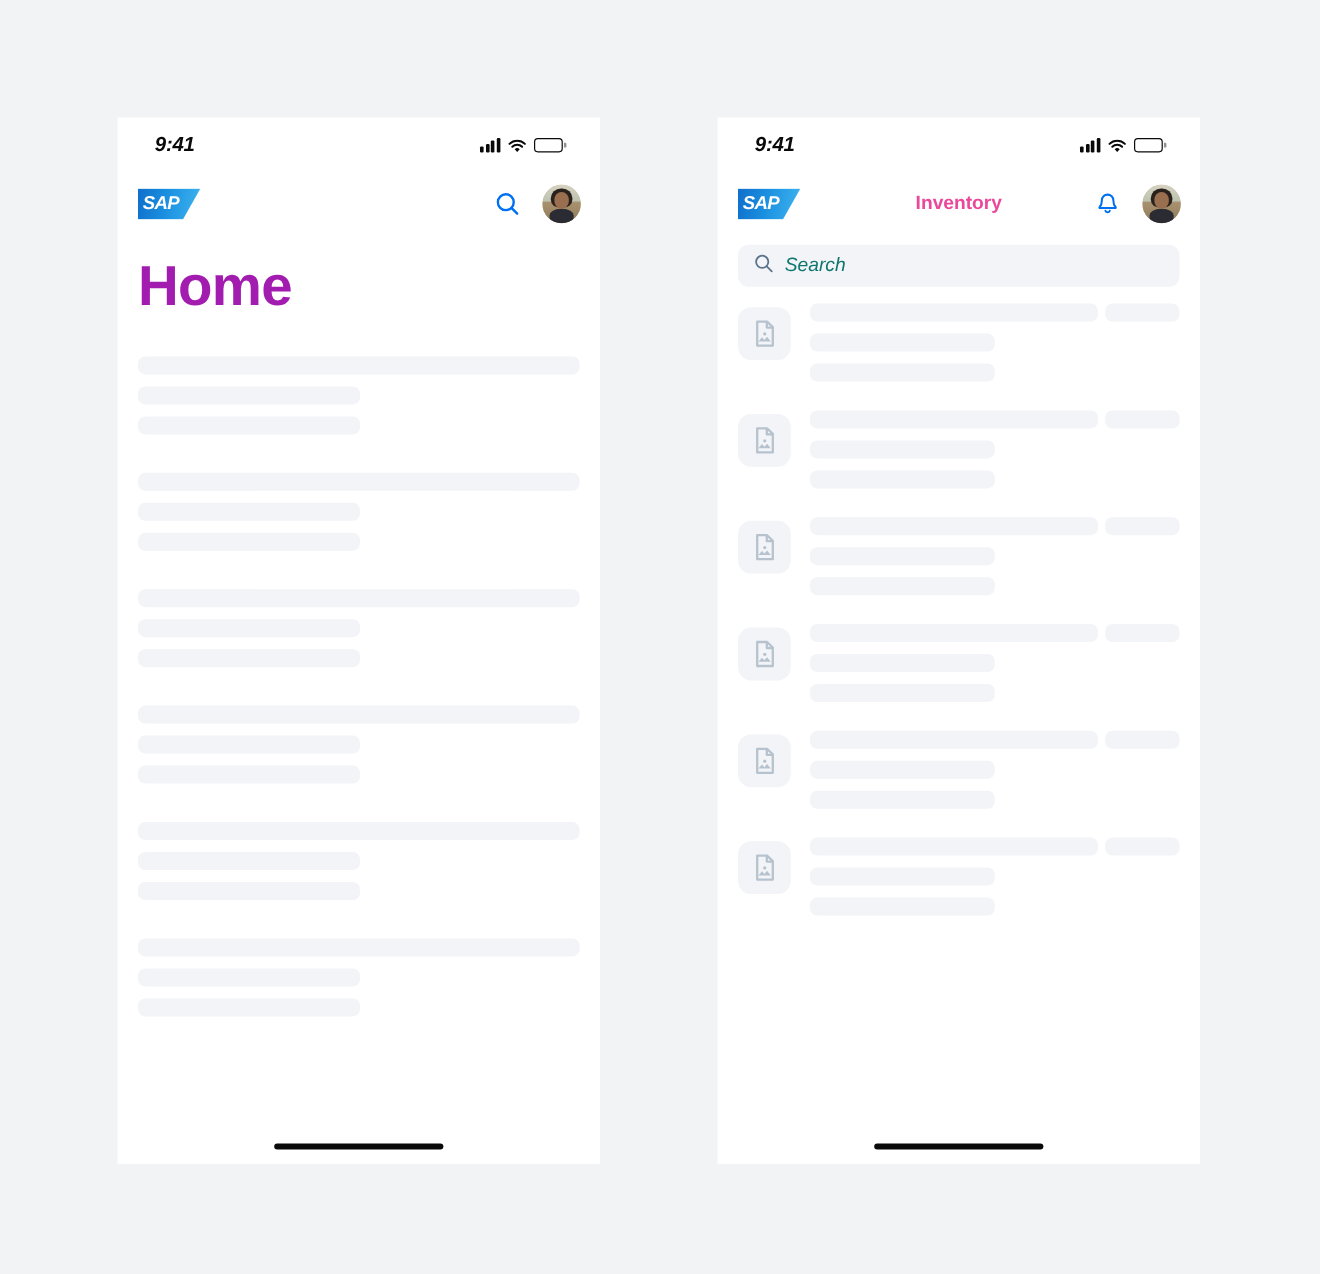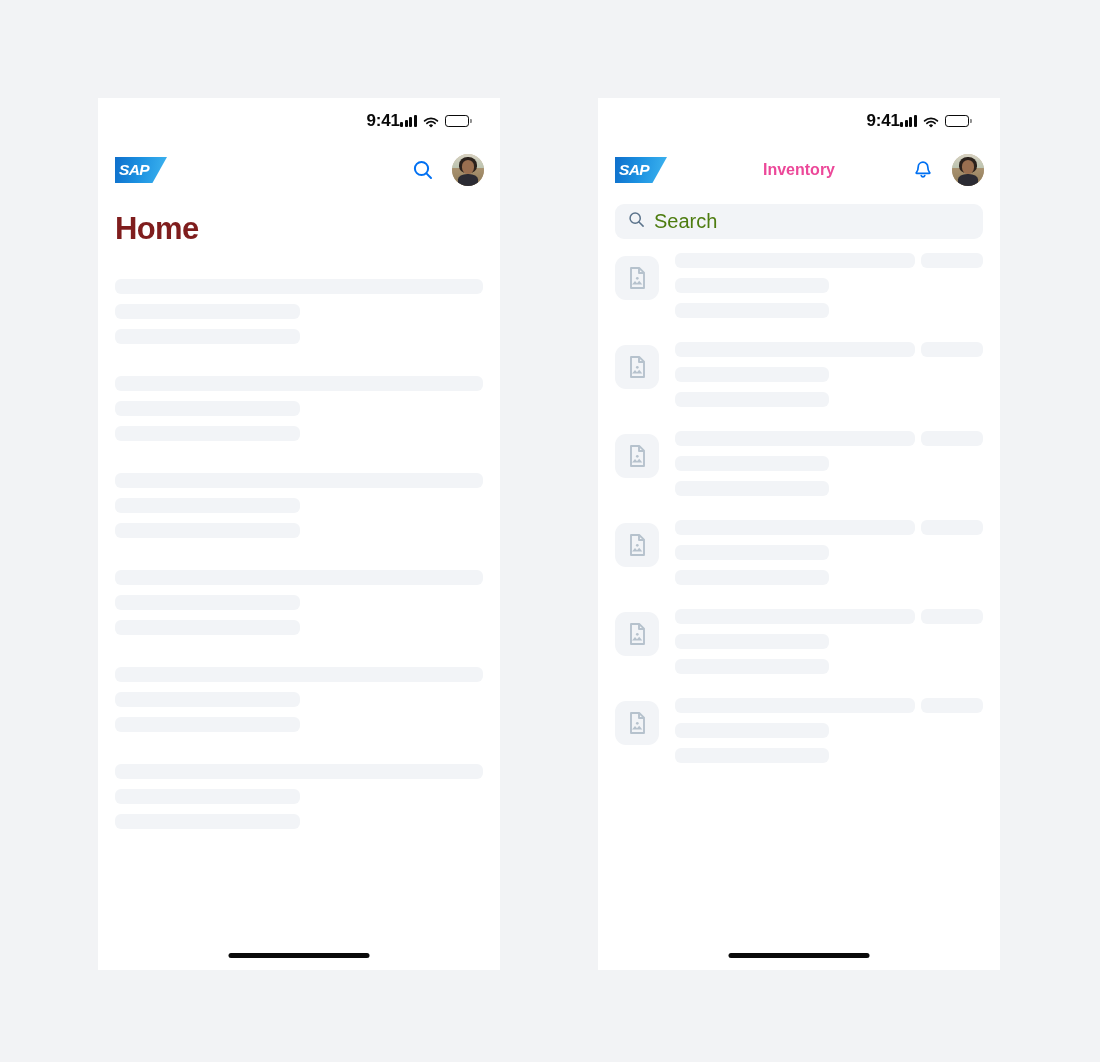--- a/index.html
+++ b/index.html
@@ -22,22 +22,23 @@
     overflow: hidden;
   }
   .phone-left  { left: 98px;  }
   .phone-right { left: 598px; }
 
   
   .status-bar {
     height: 46px;
     display: flex;
     align-items: center;
-    justify-content: flex-end;
+    justify-content: space-between;
     padding: 0 28px 0 31px;
+    font-style: italic;
   }
   .status-time {
     font-size: 17px;
     font-weight: bold;
     color: #0a0a0a;
     letter-spacing: -0.2px;
   }
   .status-icons {
     display: flex;
     align-items: flex-end;
@@ -126,23 +127,23 @@
     flex: 0 0 auto;
   }
   .avatar .bg-sky   { position:absolute; left:0; top:0; width:100%; height:46%; background:linear-gradient(180deg,#d8d2c2,#b9c2ae); }
   .avatar .bg-land  { position:absolute; left:0; bottom:0; width:100%; height:56%; background:linear-gradient(180deg,#a99270,#8f7b58); }
   .avatar .hair     { position:absolute; left:23%; top:8%; width:54%; height:50%; border-radius:50% 50% 42% 42%; background:#2a211c; }
   .avatar .face     { position:absolute; left:30%; top:20%; width:40%; height:42%; border-radius:50%; background:#9a6f50; }
   .avatar .body     { position:absolute; left:18%; bottom:0; width:64%; height:36%; border-radius:46% 46% 0 0; background:#2b2b33; }
 
   
   .page-title {
-    font-size: 31px;
+    font-size: 47px;
     font-weight: bold;
-    color: #7f1d1d;
+    color: #a21caf;
     letter-spacing: -0.6px;
     padding: 16px 17px 0 17px;
     line-height: 1.12;
   }
 
   .sk-groups { padding: 32px 17px 0 17px; }
   .sk-group { margin-bottom: 32px; }
   .sk-bar {
     background: #f2f4f7;
     border-radius: 6px;
@@ -159,22 +160,23 @@
     height: 35px;
     background: #f2f4f7;
     border-radius: 9px;
     display: flex;
     align-items: center;
     gap: 9px;
     padding: 0 13px;
     cursor: text;
   }
   .search-placeholder {
-    font-size: 20px;
-    color: #4d7c0f;
+    font-size: 16px;
+    font-style: italic;
+    color: #0f766e;
   }
 
   
   .list { padding: 14px 17px 0 17px; }
   .list-item {
     display: flex;
     gap: 16px;
     margin-bottom: 24px;
     cursor: pointer;
   }

